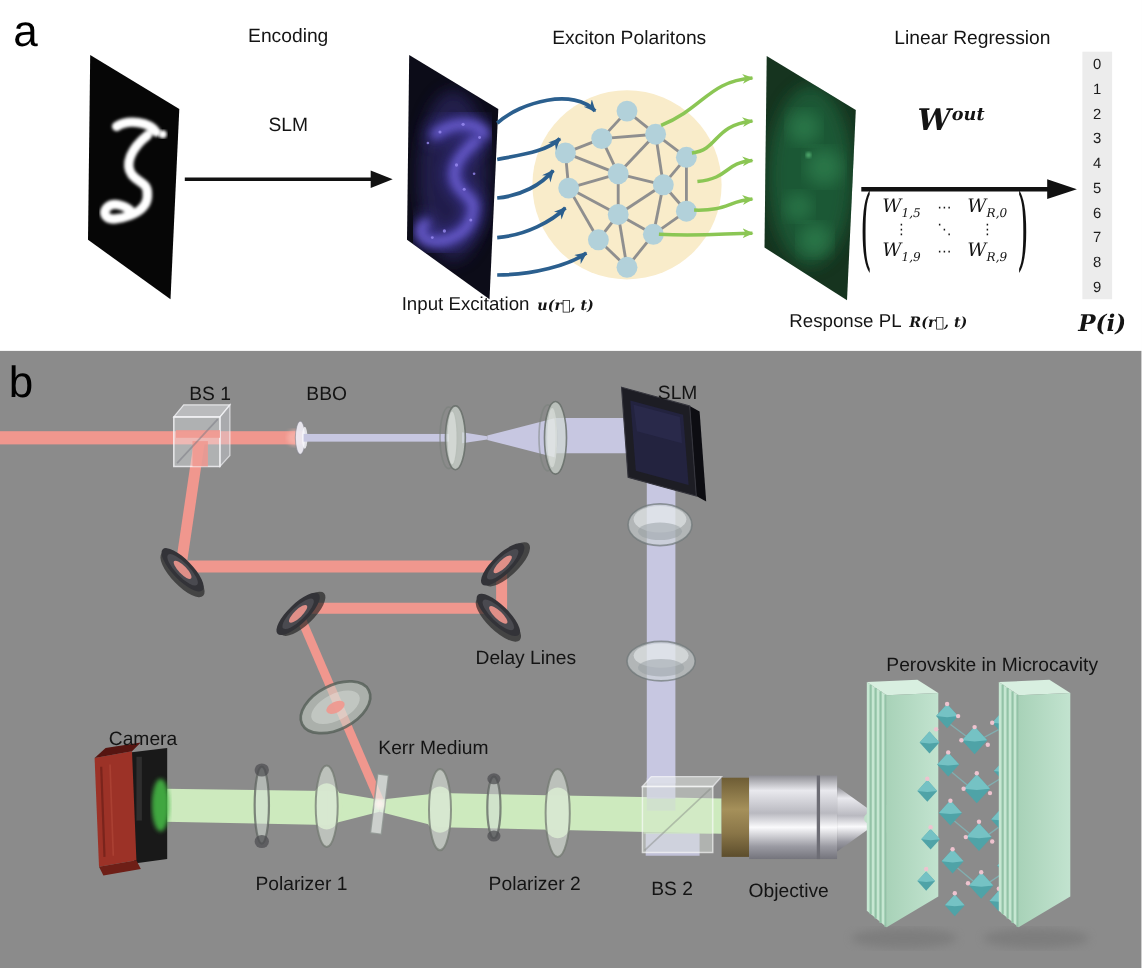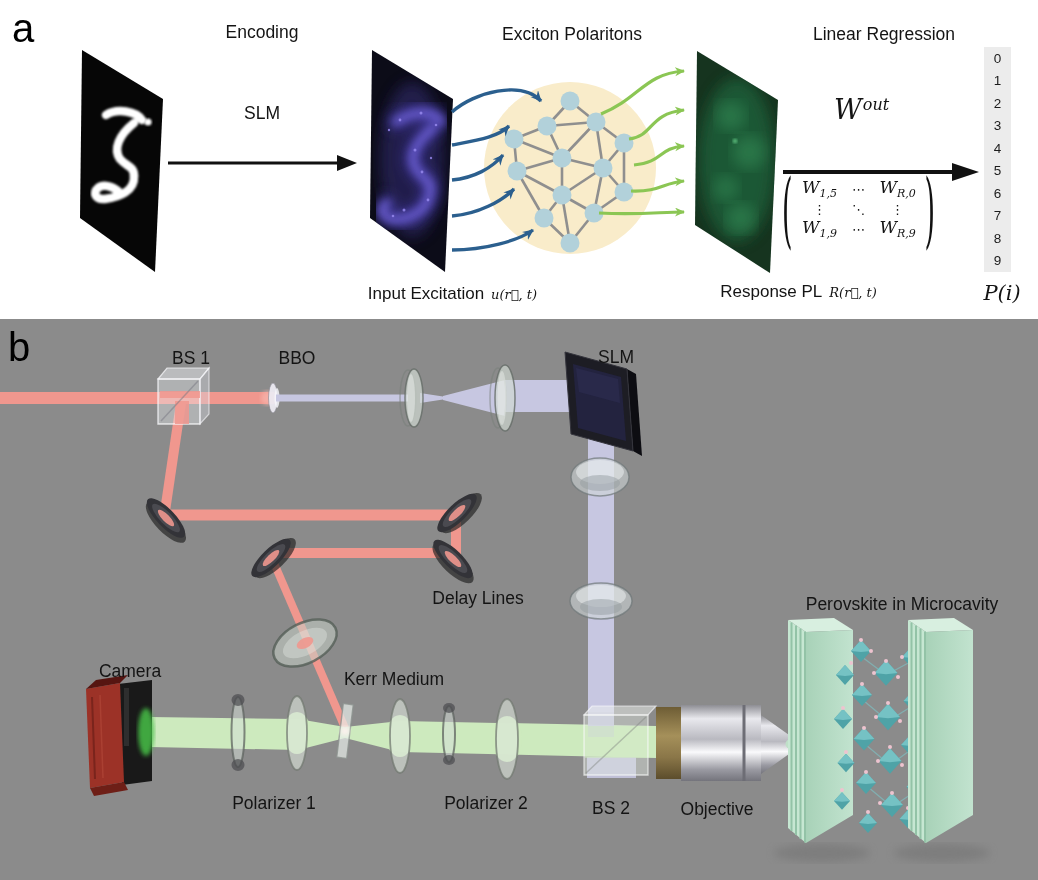--- a/index.html
+++ b/index.html
@@ -4,37 +4,37 @@
 <style>
   html,body{margin:0;padding:0;background:#ffffff;}
   #fig{position:relative;width:1038px;height:880px;background:#ffffff;overflow:hidden;
        font-family:"Liberation Sans",sans-serif;}
   svg{position:absolute;left:0;display:block;}
   #panelA-svg{top:0;}
   #panelB-svg{top:317px;}
   .sans-label{font-family:"Liberation Sans",sans-serif;fill:#141414;}
   .panel-letter{font-family:"Liberation Sans",sans-serif;fill:#000;}
   .overlay{position:absolute;color:#141414;}
-  .mathit{font-family:"DejaVu Serif",serif;font-style:italic;}
+  .mathit{font-family:"DejaVu Serif",serif;font-style:italic;font-weight:bold;}
   
   #wout{left:834px;top:94px;width:90px;font-size:27px;}
   #wout sup{font-size:16px;vertical-align:9px;margin-left:1px;}
   
   #matrix{left:782px;top:179px;display:flex;align-items:center;}
   .paren{font-family:"DejaVu Serif",serif;font-size:27px;transform:scaleY(3.05);
          display:inline-block;transform-origin:center;color:#111;}
   .mgrid{display:grid;grid-template-columns:48px 30px 48px;grid-auto-rows:20px;
          align-items:center;justify-items:center;font-size:17px;margin:0 3px;}
   .mcell{font-family:"DejaVu Serif",serif;font-style:italic;white-space:nowrap;}
   .mcell sub{font-size:11px;font-style:italic;}
   .mdots{font-family:"DejaVu Sans",sans-serif;font-style:normal;font-size:13px;}
   
   .caption{display:flex;justify-content:center;align-items:baseline;gap:7px;
            font-size:17px;color:#141414;}
-  #cap-input{left:330px;top:284px;width:245px;}
+  #cap-input{left:330px;top:267px;width:245px;}
   #cap-response{left:676px;top:282px;width:245px;}
   .caption .mathit{font-size:13px;}
   
   #digit-strip{left:984px;top:47px;width:27px;height:225px;background:#ececec;
                display:grid;grid-auto-rows:1fr;}
   #digit-strip div{display:flex;align-items:center;justify-content:center;
                    font-size:13.5px;color:#1c1c1c;}
   #p-label{left:972px;top:281px;width:60px;text-align:center;font-size:21px;}
 </style>
 </head>

